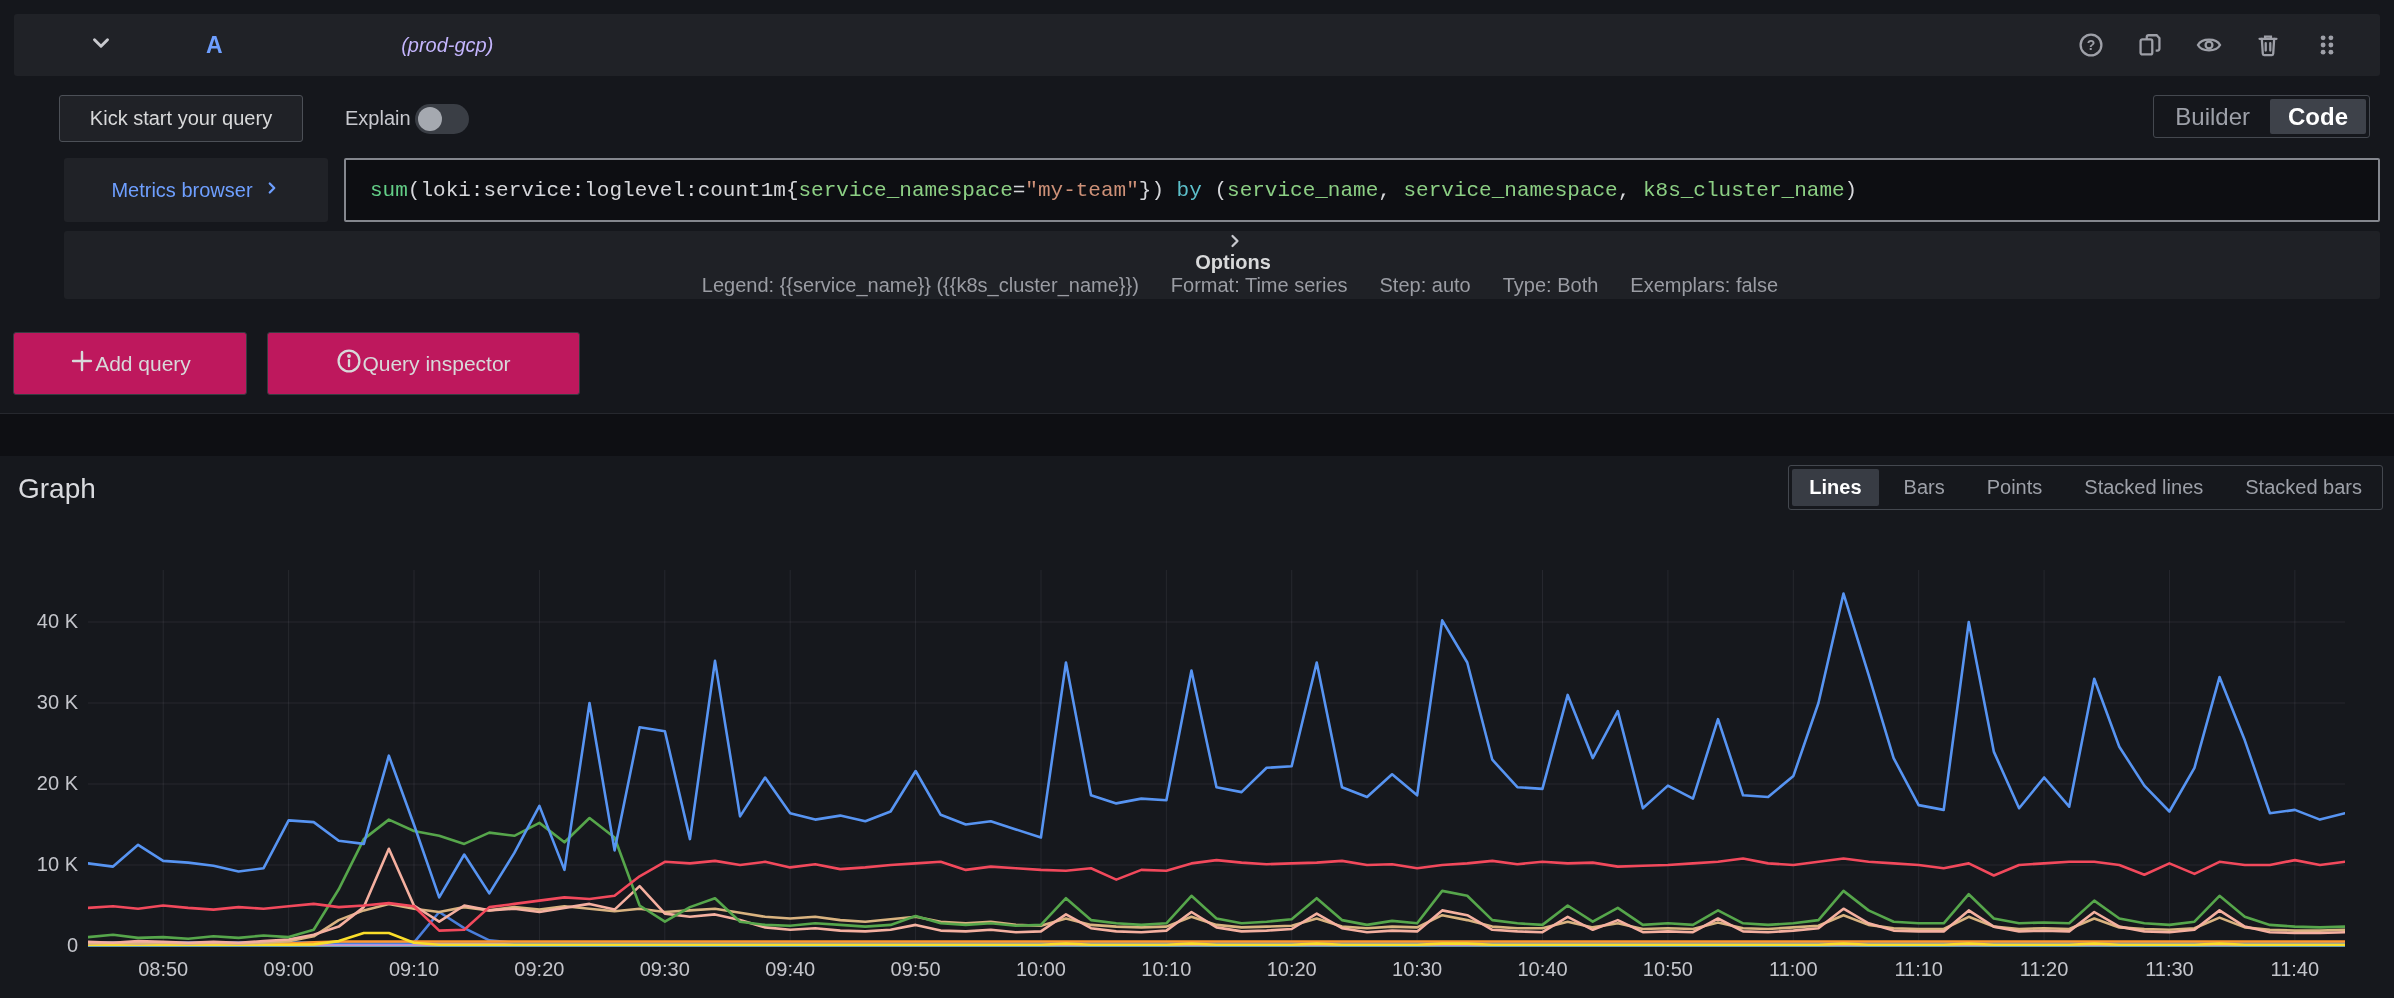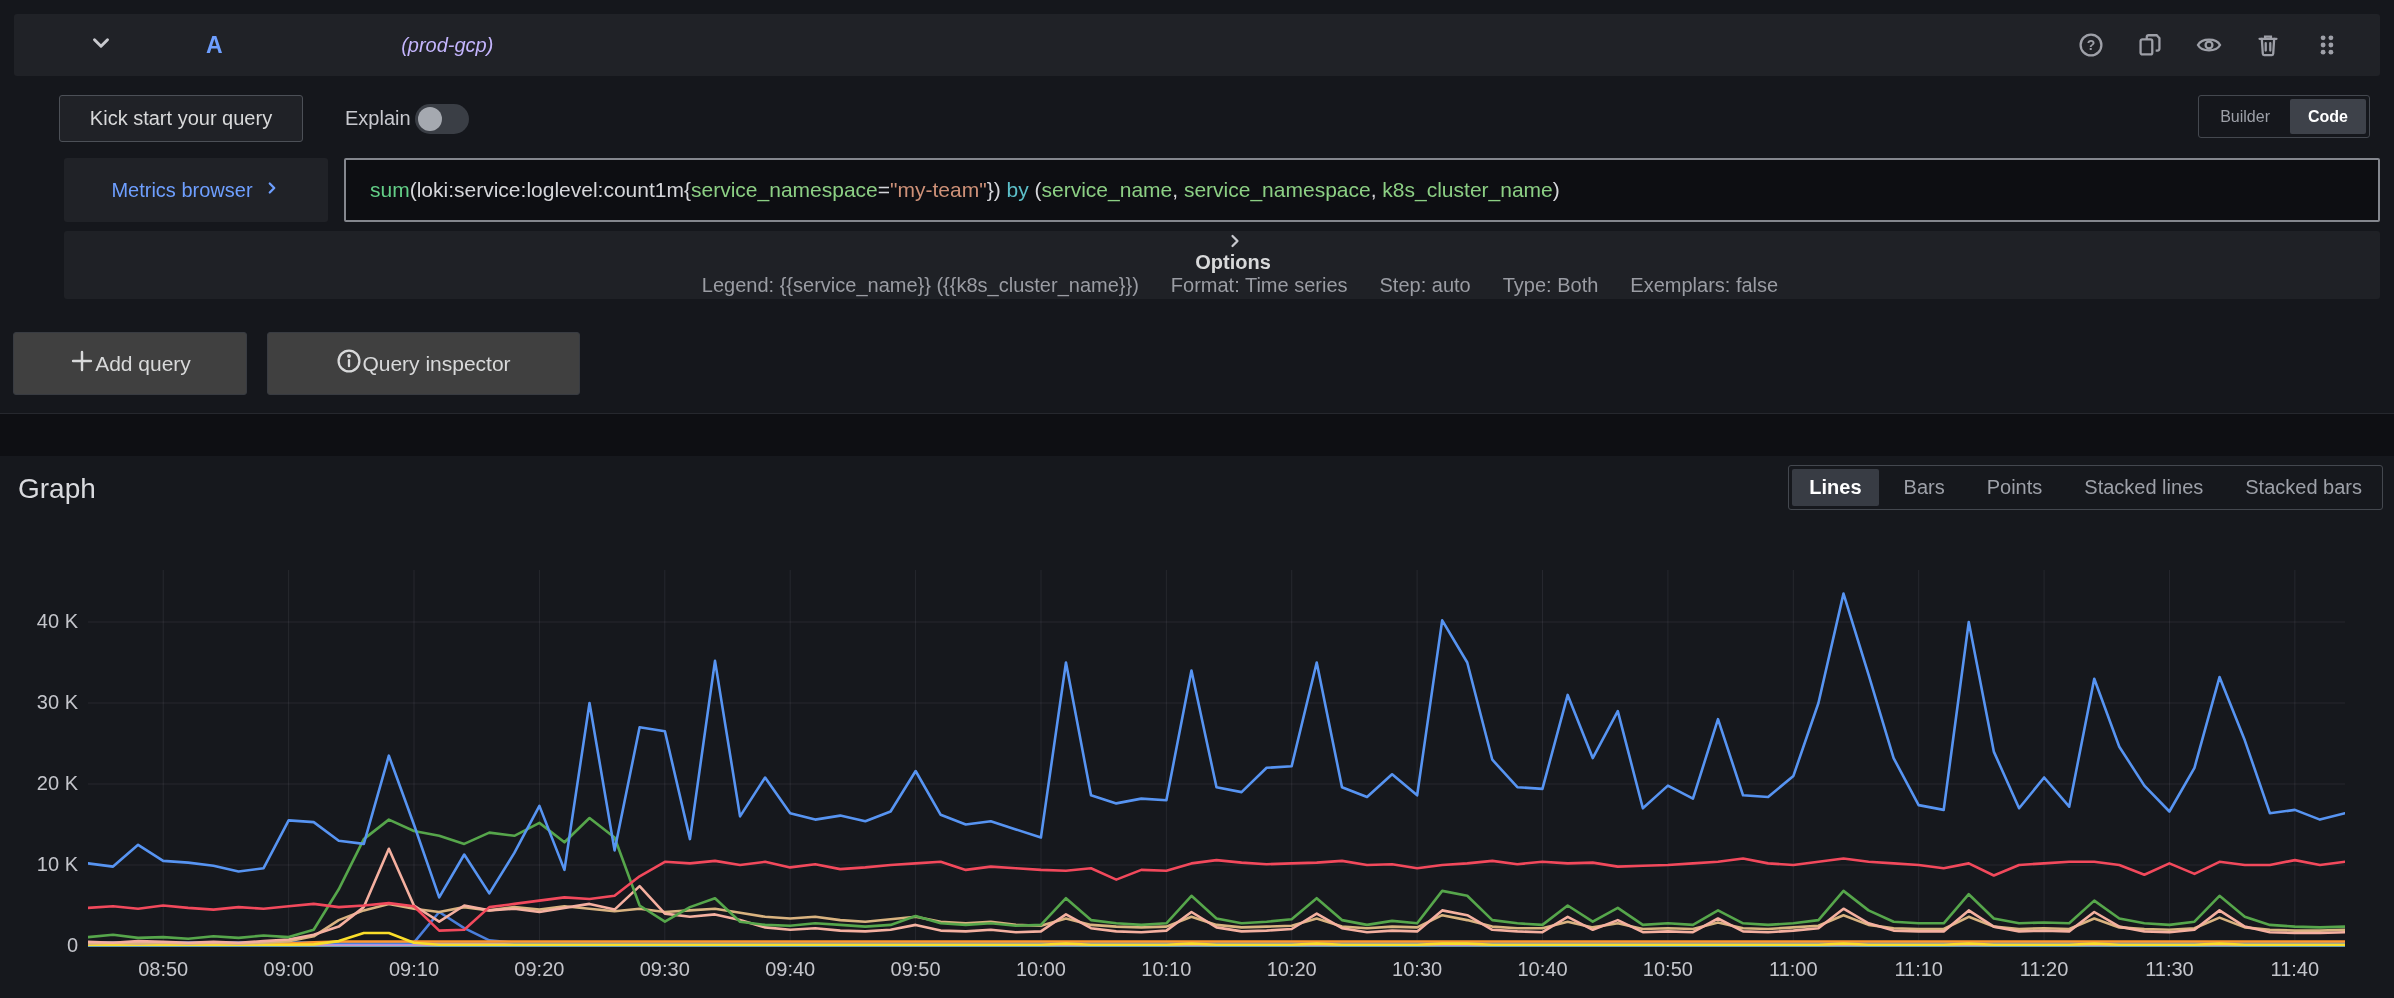--- a/index.html
+++ b/index.html
@@ -34,56 +34,56 @@
     font-size:20px; font-weight:500; color:#d8d9da; cursor:pointer;
   }
   .explain-wrap { position:absolute; left:345px; top:95px; height:47px; display:flex; align-items:center; gap:4px; }
   .explain-label { font-size:20px; color:#c7c8ce; }
   .toggle { width:54px; height:30px; border-radius:15px; background:#3a3e45; position:relative; cursor:pointer; }
   .toggle .knob { position:absolute; left:3px; top:3px; width:24px; height:24px; border-radius:50%; background:#a5a9b0; }
   .bc-group {
     position:absolute; top:95px; right:24px; height:43px;
     border:1px solid #44484f; border-radius:3px; display:flex; align-items:center; padding:3px; gap:2px;
   }
-  .bc-item { padding:0 18px; height:35px; display:flex; align-items:center; border-radius:2px; font-size:16px; color:#9da0a8; cursor:pointer; }
+  .bc-item { padding:0 18px; height:35px; display:flex; align-items:center; border-radius:2px; font-size:24px; color:#9da0a8; cursor:pointer; }
   .bc-item.active { background:#3e424a; color:#ffffff; font-weight:600; }
 
   
   .mb-box {
     position:absolute; left:64px; top:158px; width:264px; height:64px;
     background:#202227; border-radius:3px; display:flex; align-items:center; justify-content:center;
     color:#6e9fff; font-size:20px; font-weight:500; cursor:pointer; gap:10px;
   }
   .code-box {
     position:absolute; left:344px; top:158px; width:2036px; height:64px;
     background:#0d0e12; border:2px solid #84878e; border-radius:2px;
     display:flex; align-items:center; padding:0 24px; overflow:hidden; cursor:text;
   }
-  .code-box code { font-family:Liberation Sans, sans-serif; font-size:21px; white-space:pre; }
+  .code-box code { font-family:Liberation Mono, monospace; font-size:21px; white-space:pre; }
   .tok-fn { color:#63ce87; }
   .tok-p { color:#d5d6da; }
   .tok-op { color:#d5d6da; }
   .tok-metric { color:#d5d6da; }
   .tok-label { color:#8ccf84; }
   .tok-str { color:#ce9178; }
   .tok-kw { color:#5cbfc9; }
 
   
   .options-row {
     position:absolute; left:64px; top:231px; width:2316px; height:68px;
     background:#1f2126; border-radius:3px; display:flex; align-items:center; cursor:pointer;flex-direction:column;
   }
   .options-row .chev { margin-left:26px; display:flex; align-items:center; }
   .options-title { margin-left:22px; font-size:20px; font-weight:700; color:#d8d9da; }
   .options-summary { display:flex; align-items:center; gap:32px; margin-left:36px; }
   .opt-item { font-size:20px; color:#9a9ca3; }
 
   
   .act-btn {
-    position:absolute; top:332px; height:63px; background:#404040; border:1px solid #383b41;
+    position:absolute; top:332px; height:63px; background:#be185d; border:1px solid #383b41;
     border-radius:3px; display:flex; align-items:center; justify-content:center; 
     font-size:21px; font-weight:500; color:#d8d9da; cursor:pointer;
   }
   .addq { left:13px; width:234px; }
   .qinsp { left:267px; width:313px; }
   .act-btn svg { width:26px; height:26px; }
 
   
   .graph-panel { position:absolute; left:0; top:456px; width:2394px; height:542px; background:#16181d; }
   .panel-title { position:absolute; left:18px; top:17px; font-size:28px; font-weight:500; color:#d9dade; }

